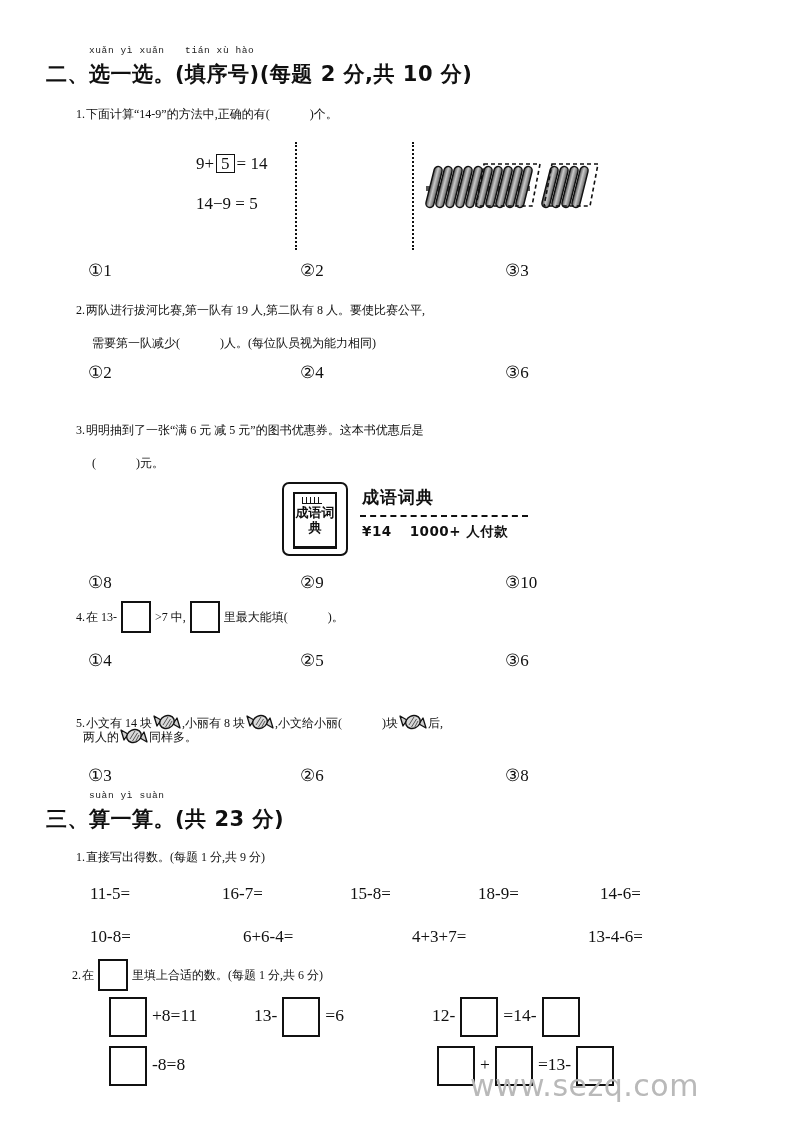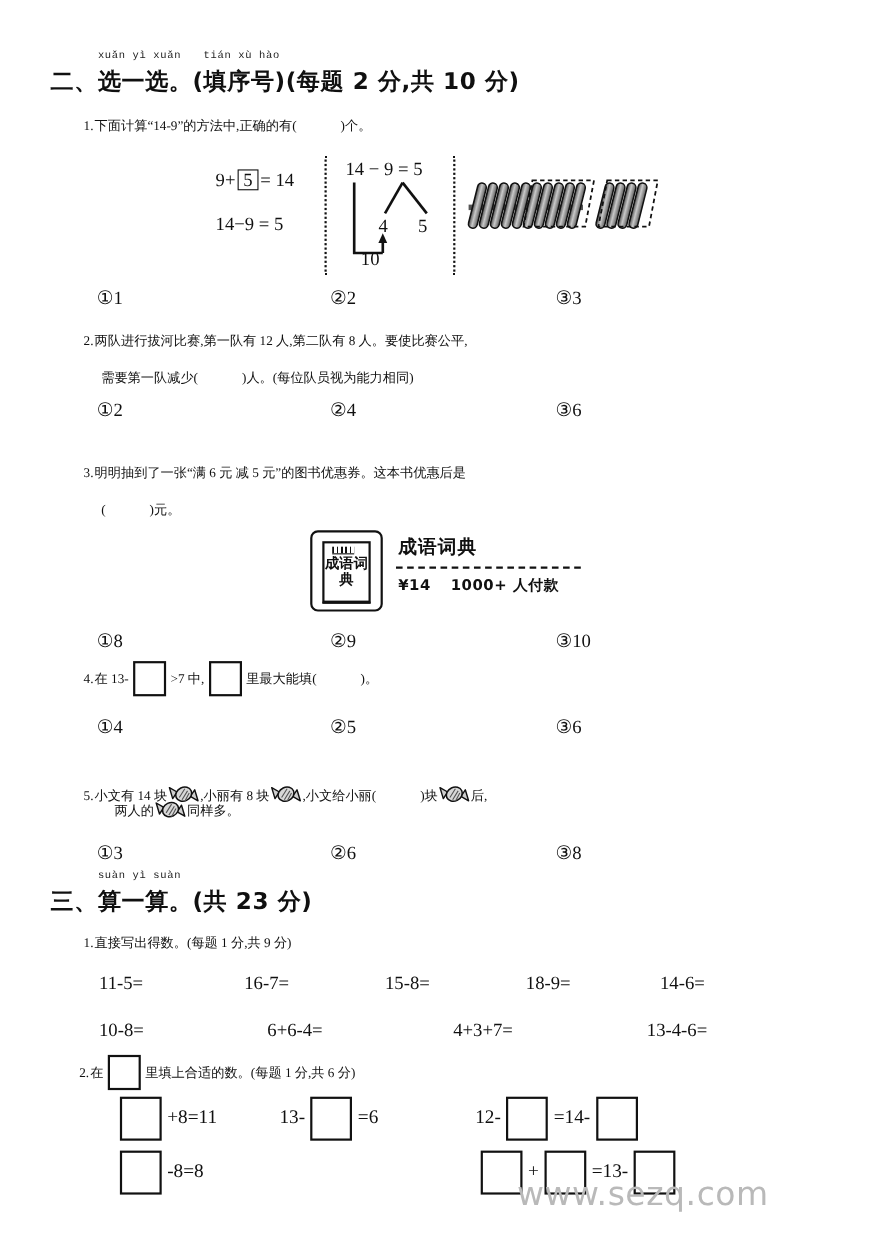--- a/index.html
+++ b/index.html
@@ -234,36 +234,20 @@
 
   <div class="fig1">
     <div class="divider" style="left:105px;"></div>
     <div class="divider" style="left:222px;"></div>
 
     <div class="fig1-cellA">
       <div><span>9+</span><span class="boxed-num">5</span><span>= 14</span></div>
       <div class="l2">14−9 = 5</div>
     </div>
 
-    <div class="fig1-cellB">
-      <div class="eq">14 − 9 = 5</div>
-      <svg width="110" height="108" style="position:absolute;left:0;top:0;">
-
-        <path d="M14,24 L14,88 L40,88" stroke="#111" stroke-width="2.4" fill="none"></path>
-
-        <path d="M40,88 L40,74" stroke="#111" stroke-width="2.4" fill="none"></path>
-        <path d="M40,70 L36,79 L44,79 Z" fill="#111"></path>
-
-        <path d="M58,24 L42,52" stroke="#111" stroke-width="2.4" fill="none"></path>
-        <path d="M58,24 L80,52" stroke="#111" stroke-width="2.4" fill="none"></path>
-      </svg>
-      <div class="d4">4</div>
-      <div class="d5">5</div>
-      <div class="d10">10</div>
-    </div>
 
     <div class="fig1-cellC">
       <svg class="sticks" width="180" height="60" viewBox="0 0 180 60">
         <defs>
           <linearGradient id="stk" x1="0" y1="0" x2="1" y2="0">
             <stop offset="0%" stop-color="#4a4a4a"></stop>
             <stop offset="45%" stop-color="#c9c9c9"></stop>
             <stop offset="100%" stop-color="#5a5a5a"></stop>
           </linearGradient>
         </defs>
@@ -324,21 +308,21 @@
     </div>
   </div>
 
   <div class="opt-row" style="top:260px;">
     <span class="opt opt-a">①1</span>
     <span class="opt opt-b">②2</span>
     <span class="opt opt-c">③3</span>
   </div>
 
   <div class="qline" style="left:76px; top:300px;">
-    <span class="num">2.</span><span>两队进行拔河比赛,第一队有 12 人,第二队有 8 人。要使比赛公平,</span>
+    <span class="num">2.</span><span>两队进行拔河比赛,第一队有 19 人,第二队有 8 人。要使比赛公平,</span>
   </div>
   <div class="qline" style="left:92px; top:333px;">
     <span>需要第一队减少(</span><span class="gap-md"></span><span>)人。(每位队员视为能力相同)</span>
   </div>
   <div class="opt-row" style="top:362px;">
     <span class="opt opt-a">①2</span>
     <span class="opt opt-b">②4</span>
     <span class="opt opt-c">③6</span>
   </div>
 
@@ -391,21 +375,21 @@
         <ellipse cx="15" cy="10" rx="7.5" ry="6.2" transform="rotate(-25 15 10)" fill="#d8d8d8" stroke="#111" stroke-width="1.4"></ellipse>
         <path d="M11,13 L16,5 M13.5,15 L18.5,7 M16,16.5 L20,9" stroke="#555" stroke-width="1" fill="none"></path>
       </svg></span><span>,小文给小丽(</span><span class="gap-md"></span><span>)块</span><span class="candy">
       <svg width="30" height="20" viewBox="0 0 30 20">
         <path d="M2,4 L9,8 L5,14 Z" fill="#cfcfcf" stroke="#111" stroke-width="1.3" stroke-linejoin="round"></path>
         <path d="M28,16 L21,12 L25,6 Z" fill="#cfcfcf" stroke="#111" stroke-width="1.3" stroke-linejoin="round"></path>
         <ellipse cx="15" cy="10" rx="7.5" ry="6.2" transform="rotate(-25 15 10)" fill="#d8d8d8" stroke="#111" stroke-width="1.4"></ellipse>
         <path d="M11,13 L16,5 M13.5,15 L18.5,7 M16,16.5 L20,9" stroke="#555" stroke-width="1" fill="none"></path>
       </svg></span><span>后,</span>
   </div>
-  <div class="qline" style="left:104px; top:727px;text-align:right;">
+  <div class="qline" style="left:83px; top:727px;text-align:right;">
     <span>两人的</span><span class="candy">
       <svg width="30" height="20" viewBox="0 0 30 20">
         <path d="M2,4 L9,8 L5,14 Z" fill="#cfcfcf" stroke="#111" stroke-width="1.3" stroke-linejoin="round"></path>
         <path d="M28,16 L21,12 L25,6 Z" fill="#cfcfcf" stroke="#111" stroke-width="1.3" stroke-linejoin="round"></path>
         <ellipse cx="15" cy="10" rx="7.5" ry="6.2" transform="rotate(-25 15 10)" fill="#d8d8d8" stroke="#111" stroke-width="1.4"></ellipse>
         <path d="M11,13 L16,5 M13.5,15 L18.5,7 M16,16.5 L20,9" stroke="#555" stroke-width="1" fill="none"></path>
       </svg></span><span>同样多。</span>
   </div>
   <div class="opt-row" style="top:765px;">
     <span class="opt opt-a">①3</span>

